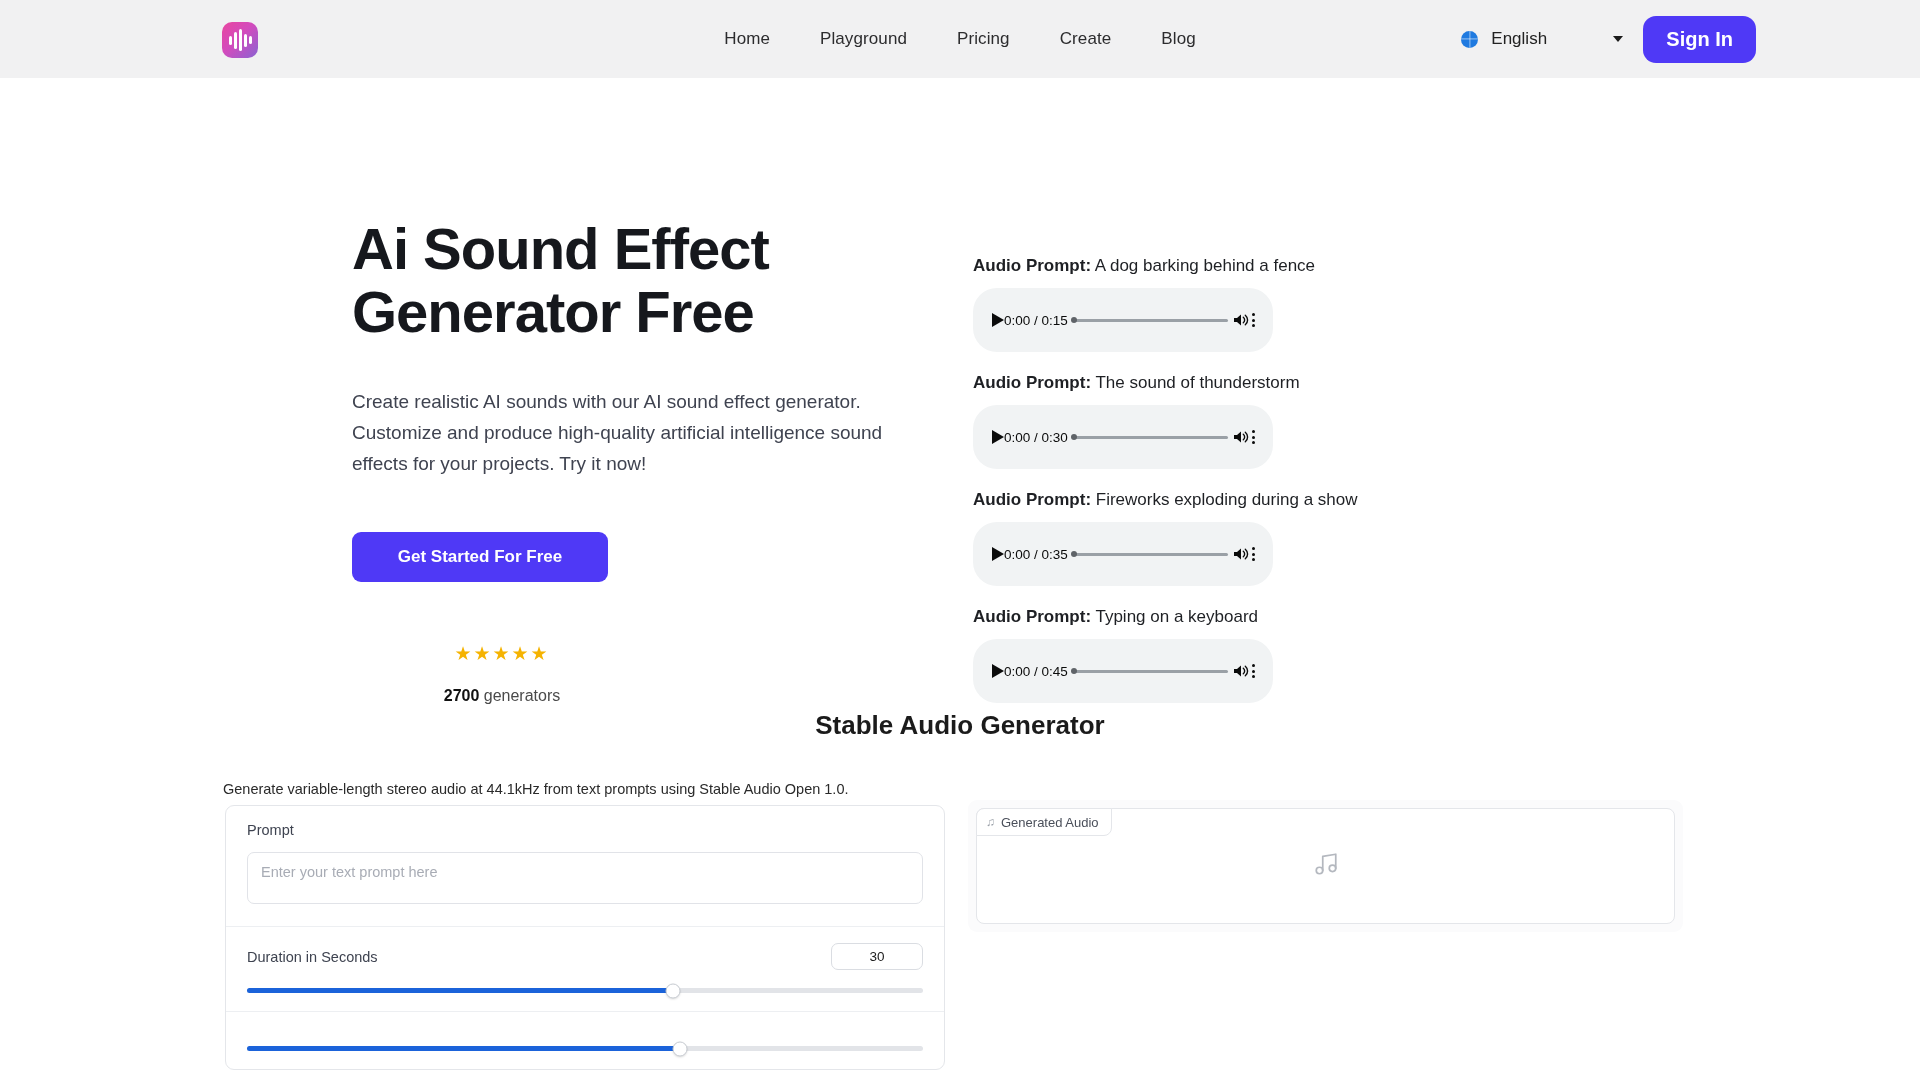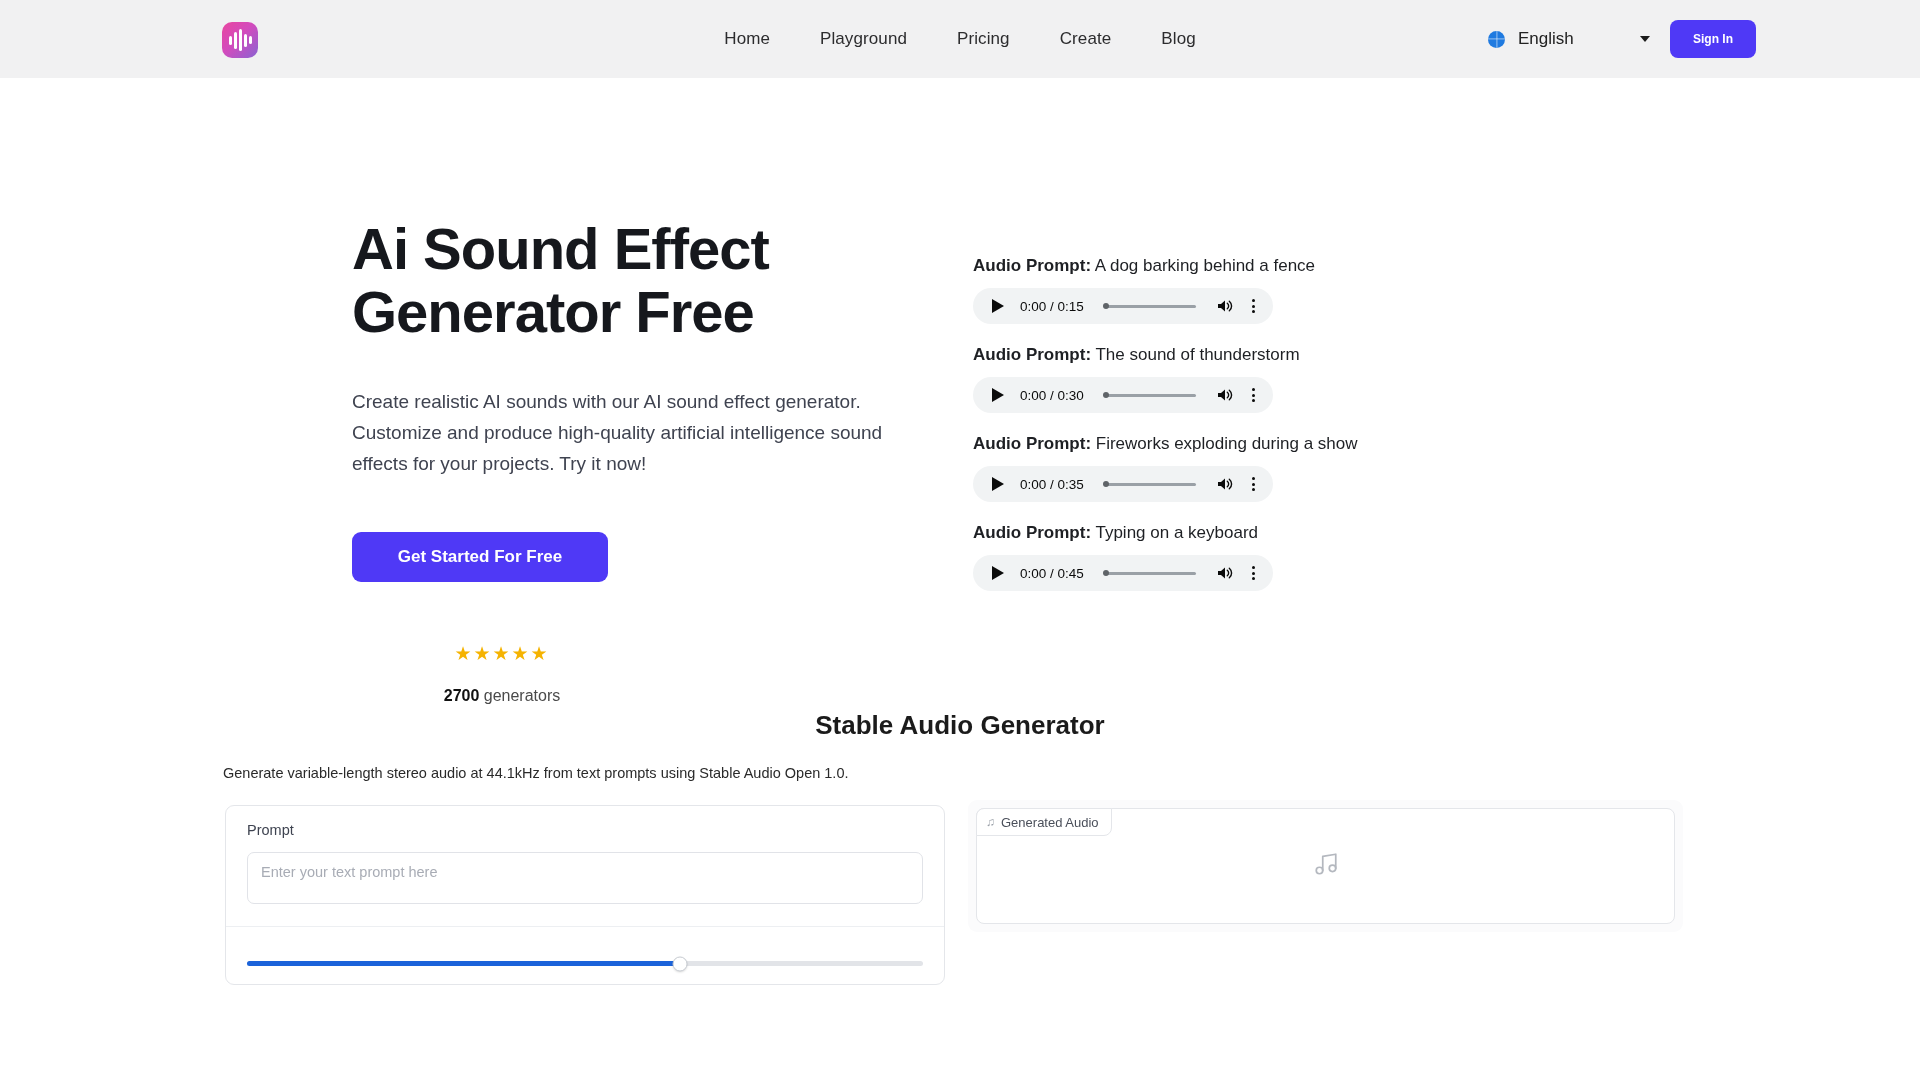--- a/index.html
+++ b/index.html
@@ -92,24 +92,24 @@
   .lang-select .label { font-size: 17px; color: #222; }
   .chev {
     width: 0; height: 0;
     border-left: 5px solid transparent;
     border-right: 5px solid transparent;
     border-top: 6px solid #1b1b1b;
   }
   .signin {
     background: #4f39f6;
     color: #ffffff;
-    font-size: 12px;
+    font-size: 20px;
     font-weight: 700;
     border: none;
-    border-radius: 8px;
+    border-radius: 13px;
     padding: 12px 23px;
     cursor: pointer;
   }
 
   
   .hero {
     position: relative;
     padding-top: 72px;
   }
   .hero-left {
@@ -161,27 +161,27 @@
   .audio-item { margin-bottom: 21px; }
   .audio-label {
     font-size: 17px;
     color: #1e2024;
     margin-bottom: 12px;
     white-space: nowrap;
   }
   .audio-label b { font-weight: 700; }
   .player {
     width: 300px;
-    height: 36px;
+    height: 64px;
     background: #f1f3f4;
     border-radius: 24px;
     display: flex;
     align-items: center;
     padding: 16px 16px;
-    gap: 16px;
+    gap: 0;
   }
   .play-btn {
     width: 0; height: 0;
     border-top: 7px solid transparent;
     border-bottom: 7px solid transparent;
     border-left: 12px solid #0b0b0b;
     margin-left: 3px;
     cursor: pointer;
   }
   .ptime {
@@ -215,21 +215,21 @@
   .gen-title {
     position: absolute;
     left: 0; right: 0; top: 710px;
     text-align: center;
     font-size: 26px;
     font-weight: 700;
     color: #1b1b1b;
   }
   .gen-sub {
     position: absolute;
-    left: 223px; top: 765px;
+    left: 223px; top: 781px;
     font-size: 14.5px;
     color: #2a2a2a;
   }
 
   .form-panel {
     position: absolute;
     left: 225px; top: 805px;
     width: 720px;
     border: 1px solid #e4e6ea;
     border-radius: 9px;
@@ -472,20 +472,30 @@
 
 <h2 class="gen-title">Stable Audio Generator</h2>
 <div class="gen-sub">Generate variable-length stereo audio at 44.1kHz from text prompts using Stable Audio Open 1.0.</div>
 
 <div class="form-panel">
   <div class="frow">
     <div class="flabel">Prompt</div>
     <textarea class="textarea" placeholder="Enter your text prompt here" style=""></textarea>
   </div>
 
+  <div class="frow">
+    <div class="slider-row-head">
+      <span class="flabel">Duration in Seconds</span>
+      <input class="numbox" value="30" style="">
+    </div>
+    <div class="slider">
+      <div class="fill" style="width:63%"></div>
+      <div class="thumb" style="left:63%"></div>
+    </div>
+  </div>
 
   <div class="frow">
     <div class="slider">
       <div class="fill" style="width:64%"></div>
       <div class="thumb" style="left:64%"></div>
     </div>
   </div>
 
 </div>
 

